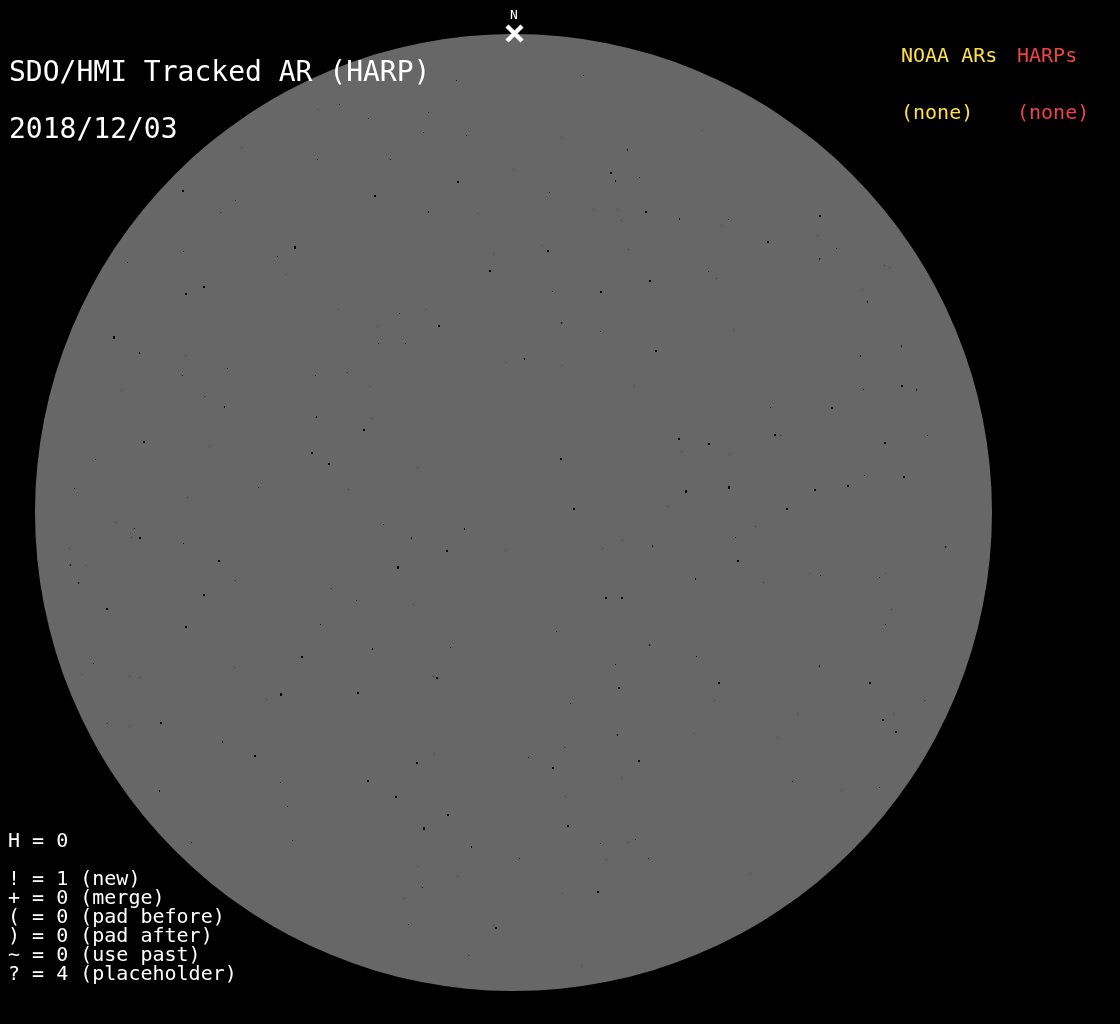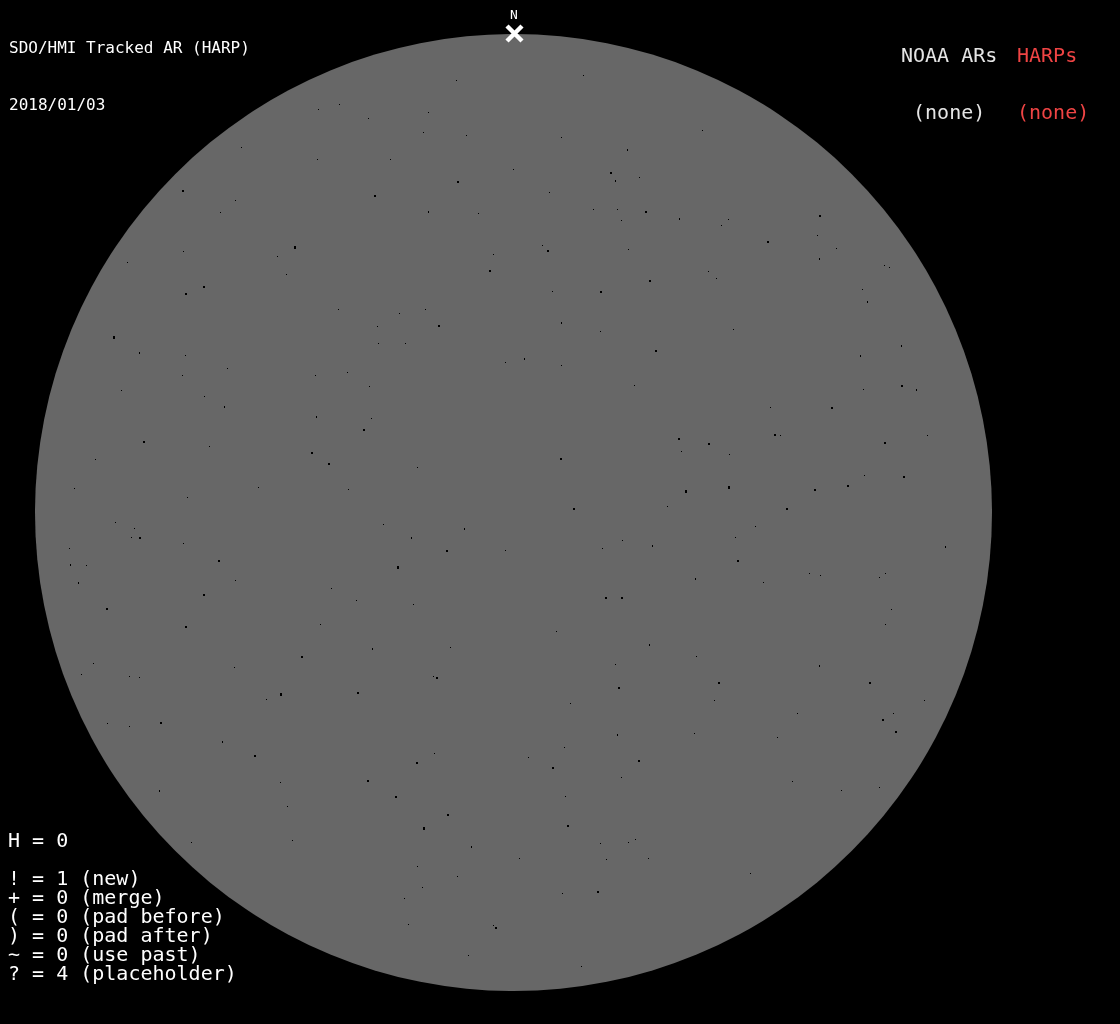--- a/index.html
+++ b/index.html
@@ -19,22 +19,22 @@
     top: 34px;
     width: 957px;
     height: 957px;
     border-radius: 50%;
     background: #676767;
   }
   .speck { position: absolute; }
   .title-block {
     position: absolute;
     left: 9px;
-    top: 0;
-    font-size: 16px;
+    top: 24px;
+    font-size: 28px;
     line-height: 19px;
     white-space: pre;
   }
   .status-block {
     position: absolute;
     top: 8px;
     font-size: 20px;
     line-height: 19px;
     white-space: pre;
   }
@@ -319,24 +319,24 @@
       <div class="speck" style="left: 659.1px; top: 698.7px; width: 1px; height: 1px; background: rgb(0, 0, 0);"></div>
     </div>
 
   <div class="north-label">N</div>
   <svg class="north-cross" width="21" height="21" viewBox="0 0 21 21">
     <path d="M3 3 L18 18 M18 3 L3 18" stroke="#ffffff" stroke-width="4.4" fill="none"></path>
   </svg>
 
   <div class="title-block">
     <div>SDO/HMI Tracked AR (HARP)</div>
-    <div>2018/01/03</div>
+    <div>2018/12/03</div>
   </div>
 
-  <div class="status-block status-noaa" style="color: #e5e5e5; text-align: center;">
+  <div class="status-block status-noaa" style="color: #fde047;">
     <div>NOAA ARs</div>
     <div>(none)</div>
   </div>
   <div class="status-block status-harps" style="color: #ef4444;">
     <div>HARPs</div>
     <div>(none)</div>
   </div>
 
   <div class="legend"><div>H = 0</div><div>&nbsp;</div><div>! = 1 (new)</div><div>+ = 0 (merge)</div><div>( = 0 (pad before)</div><div>) = 0 (pad after)</div><div>~ = 0 (use past)</div><div>? = 4 (placeholder)</div></div>
 

